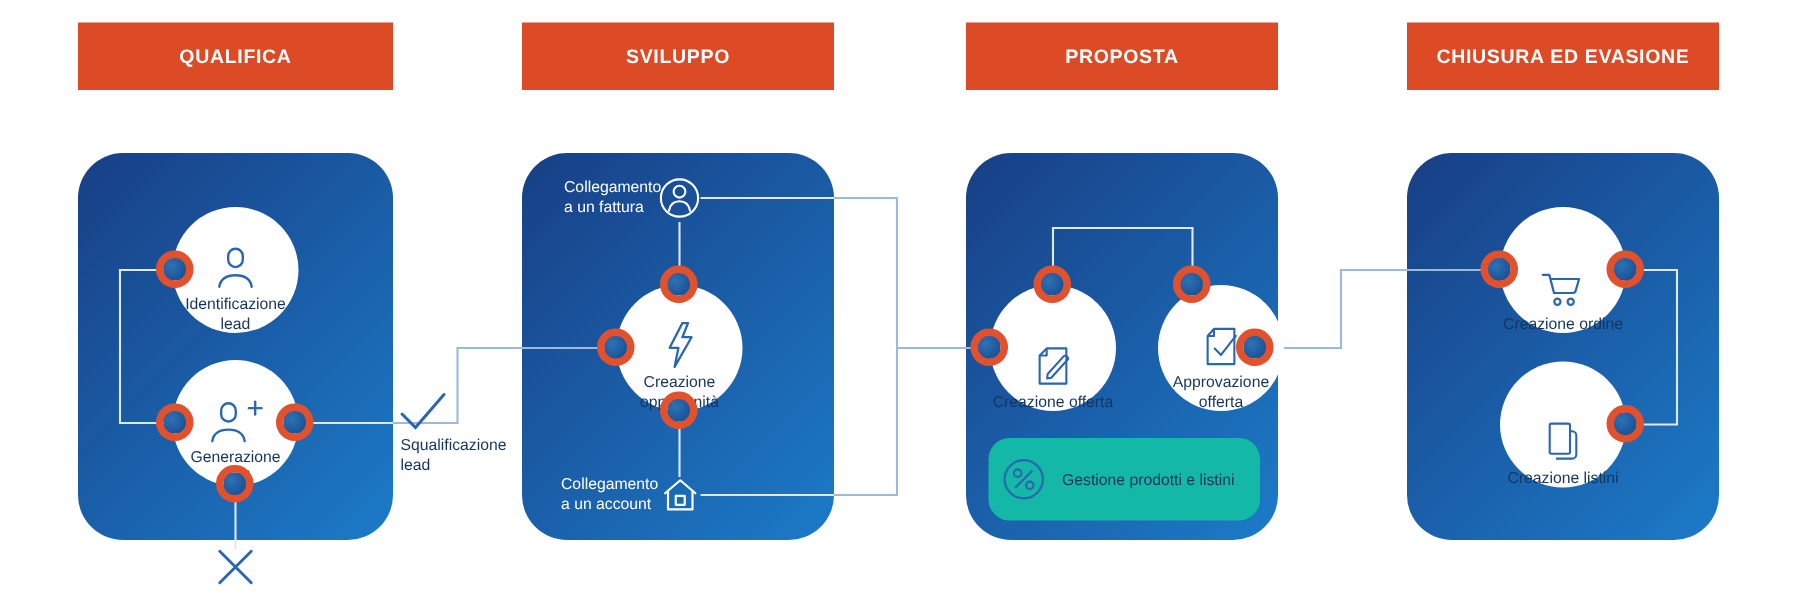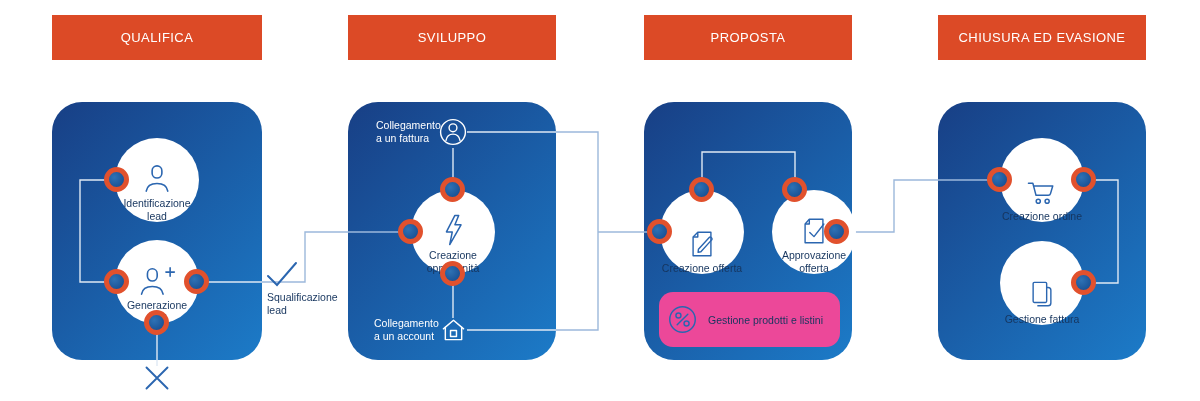--- a/index.html
+++ b/index.html
@@ -3,21 +3,21 @@
 <meta charset="utf-8">
 <style>
   html,body{margin:0;padding:0;background:#fff;}
   #canvas{
     position:relative;width:1200px;height:401px;background:#ffffff;overflow:hidden;
     font-family:"Liberation Sans", sans-serif;
   }
   .hdr{
     position:absolute;top:15px;height:45px;background:#DC4A26;color:#ffffff;
     display:flex;align-items:center;justify-content:center;
-    font-weight:normal;font-size:13px;letter-spacing:.45px;z-index:3;
+    font-weight:bold;font-size:13px;letter-spacing:.45px;z-index:3;
   }
   .panel{
     position:absolute;top:102px;height:258px;border-radius:30px;
     background:linear-gradient(135deg,#183F85 0%,#1C7BC8 100%);z-index:1;
   }
   .lines{position:absolute;left:0;top:0;z-index:2;}
   .node{
     position:absolute;width:84px;height:84px;border-radius:50%;background:#ffffff;
     display:flex;flex-direction:column;align-items:center;justify-content:flex-end;
     z-index:3;text-align:center;
@@ -29,21 +29,21 @@
     position:absolute;width:15px;height:15px;border-radius:50%;
     border:5.5px solid #E1512D;
     background:radial-gradient(circle at 35% 35%, #2E72B5 0%, #174E92 85%);
     z-index:4;box-sizing:content-box;
   }
   .sideLabel{position:absolute;font-size:10.5px;line-height:13px;z-index:3;}
   .sideLabel.light{color:#ffffff;}
   .sideLabel.dark{color:#16355E;}
   .mark{position:absolute;z-index:3;}
   .pill{
-    position:absolute;left:659px;top:292px;width:181px;height:55px;background:#ec4899;
+    position:absolute;left:659px;top:292px;width:181px;height:55px;background:#14b8a6;
     border-radius:14px;display:flex;align-items:center;padding-left:9px;
     box-sizing:border-box;z-index:3;
   }
   .pill .plabel{font-size:10.5px;color:#16355E;margin-left:11px;white-space:nowrap;}
   svg{display:block;}
 </style>
 </head>
 <body>
 
 <div id="canvas">
@@ -160,21 +160,21 @@
       <circle cx="23.5" cy="23.8" r="2.2"></circle>
     </svg>
     <div class="nlabel">Creazione ordine</div>
   </div>
 
   <div class="node" style="left:1000px;top:241px">
     <svg width="28" height="30" viewBox="0 0 30 32" fill="none" stroke="#2B66B0" stroke-width="1.5" stroke-linejoin="round">
       <path d="M10 8 H21.5 A3 3 0 0 1 24.5 11 V24.5 A3 3 0 0 1 21.5 27.5 H10"></path>
       <rect x="5.5" y="2.5" width="14.5" height="21.5" rx="1.2" fill="#ffffff"></rect>
     </svg>
-    <div class="nlabel">Gestione fattura</div>
+    <div class="nlabel">Creazione listini</div>
   </div>
 
   <div class="ring" style="left:104px;top:167px"></div>
   <div class="ring" style="left:104px;top:269px"></div>
   <div class="ring" style="left:184px;top:269px"></div>
   <div class="ring" style="left:144px;top:310px"></div>
   <div class="ring" style="left:440px;top:177px"></div>
   <div class="ring" style="left:398px;top:219px"></div>
   <div class="ring" style="left:440px;top:261px"></div>
   <div class="ring" style="left:647px;top:219px"></div>

